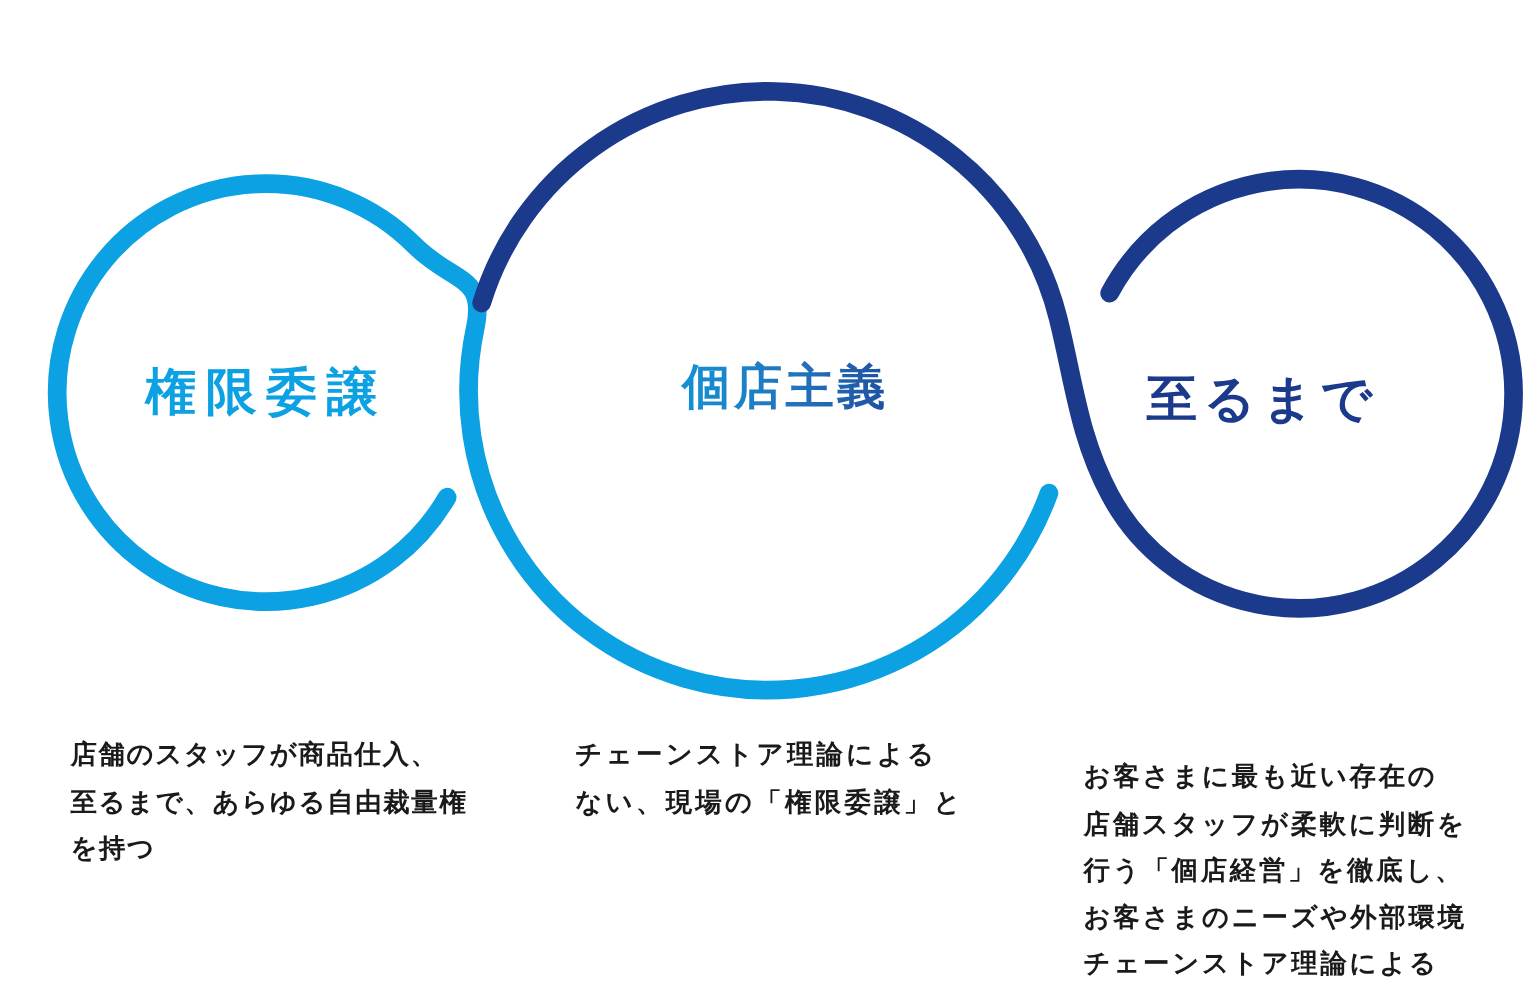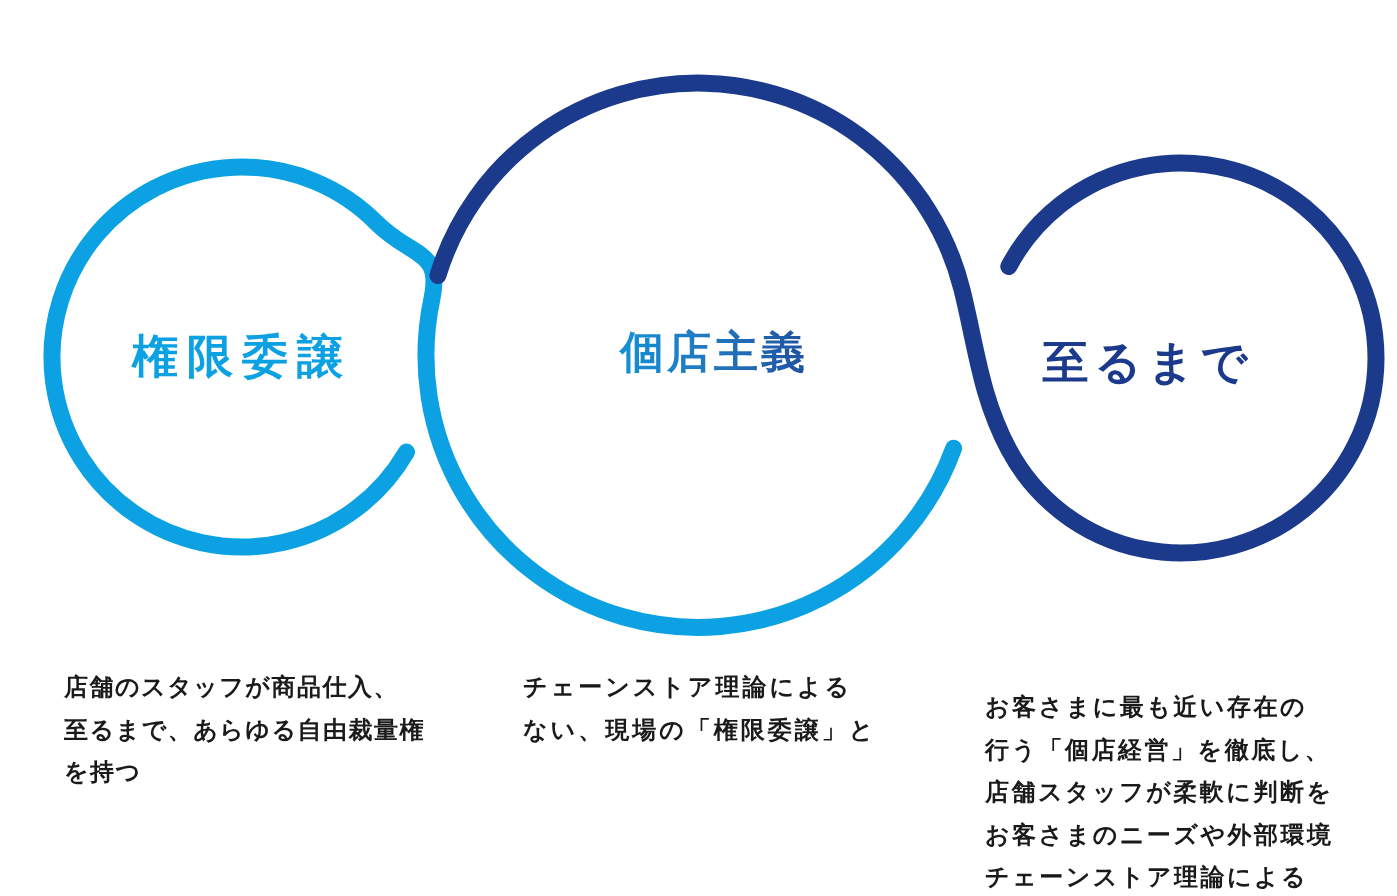--- a/index.html
+++ b/index.html
@@ -104,19 +104,19 @@
     <div>を持つ</div>
   </div>
 
   <div class="desc desc-center">
     <div>チェーンストア理論による</div>
     <div>ない、現場の「権限委譲」と</div>
   </div>
 
   <div class="desc desc-right">
     <div>お客さまに最も近い存在の</div>
+    <div>店舗スタッフが柔軟に判断を</div>
     <div>行う「個店経営」を徹底し、</div>
-    <div>店舗スタッフが柔軟に判断を</div>
     <div>お客さまのニーズや外部環境</div>
     <div>チェーンストア理論による</div>
   </div>
 
 </div>
 
 </body></html>

